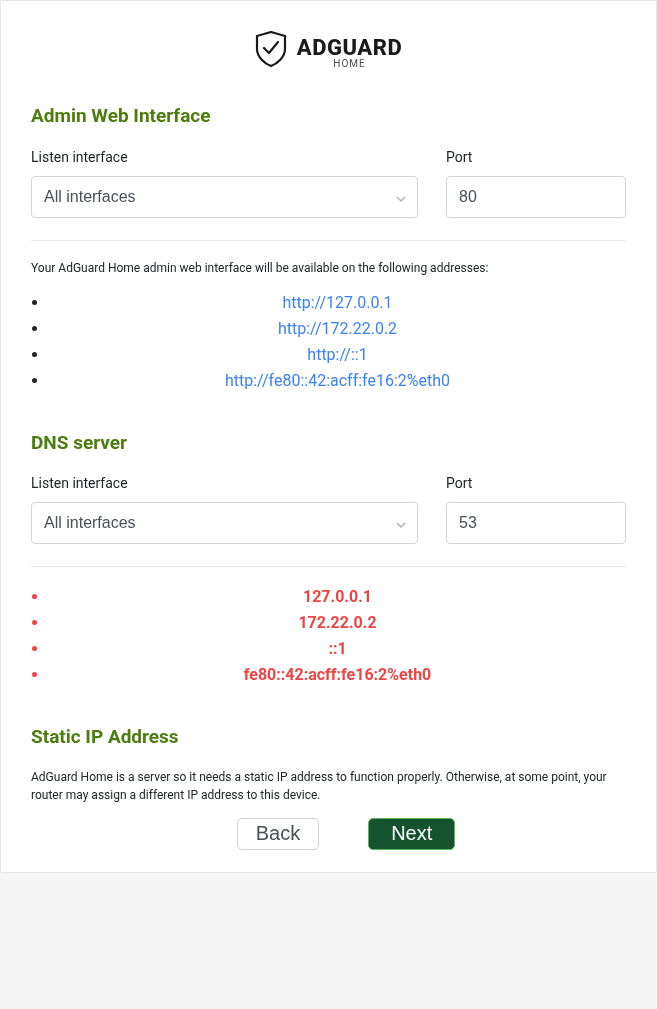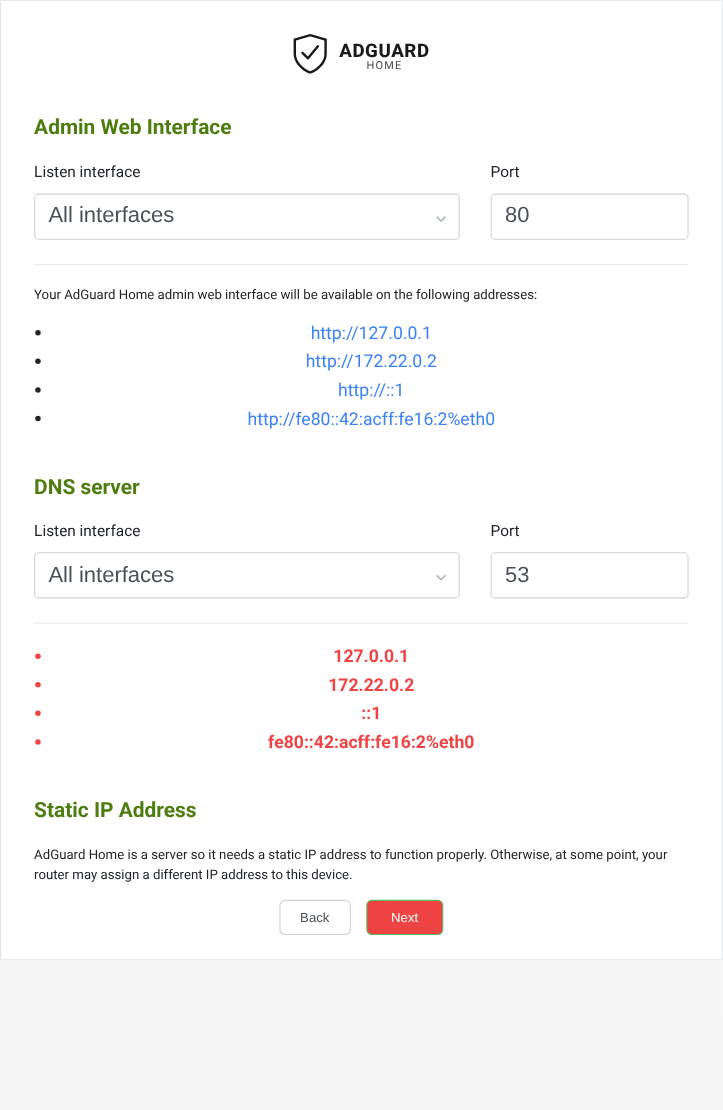--- a/index.html
+++ b/index.html
@@ -25,21 +25,21 @@
     align-items: center;
     margin-bottom: 28px;
     gap: 10px;
   }
   .logo-shield {
     width: 32px; height: 36px;
   }
   .logo-text {
     display: flex; flex-direction: column; line-height: 1;
   }
-  .logo-text .top { font-weight: 800; font-size: 17px; letter-spacing: 0.5px; color:#1a1a1a;text-align:center; }
+  .logo-text .top { font-weight: 800; font-size: 22px; letter-spacing: 0.5px; color:#1a1a1a;text-align:center; }
   .logo-text .bottom { font-size: 10px; letter-spacing: 1px; color:#4b4b4b; text-align:center; }
   h2.section-title {
     font-size: 19px;
     font-weight: 700;
     color: #4d7c0f;
     margin-bottom: 16px;
   }
   .row {
     display: flex;
     gap: 28px;
@@ -56,21 +56,21 @@
   .select-wrap {
     position: relative;
   }
   .select, .text-input {
     width: 100%;
     height: 42px;
     border: 1px solid #ced4da;
     border-radius: 4px;
     background: #fff;
     padding: 0 12px;
-    font-size: 20px;
+    font-size: 16px;
     color: #495057;
     -webkit-appearance: none;
     appearance: none;
   }
   .select-wrap .caret {
     position: absolute;
     right: 12px;
     top: 50%;
     transform: translateY(-50%);
     pointer-events: none;
@@ -102,31 +102,32 @@
   .btn-row {
     display: flex;
     justify-content: center;
     gap: 14px;
     margin-bottom: 22px;
   }
   .btn {
     height: 32px;
     padding: 0 18px;
     border-radius: 5px;
-    font-size: 12px;
+    font-size: 20px;
     cursor: pointer;
     border: 1px solid transparent;
+    margin-left: 35px;
   }
   .btn-secondary {
     background: #fff;
     border-color: #ced4da;
     color: #495057;
   }
   .btn-primary {
-    background: #ef4444;
+    background: #14532d;
     border-color: #5cb85c;
     color: #fff;
     padding: 0 22px;
   }
 </style>
 </head>
 <body>
 
 <div class="card">
 

